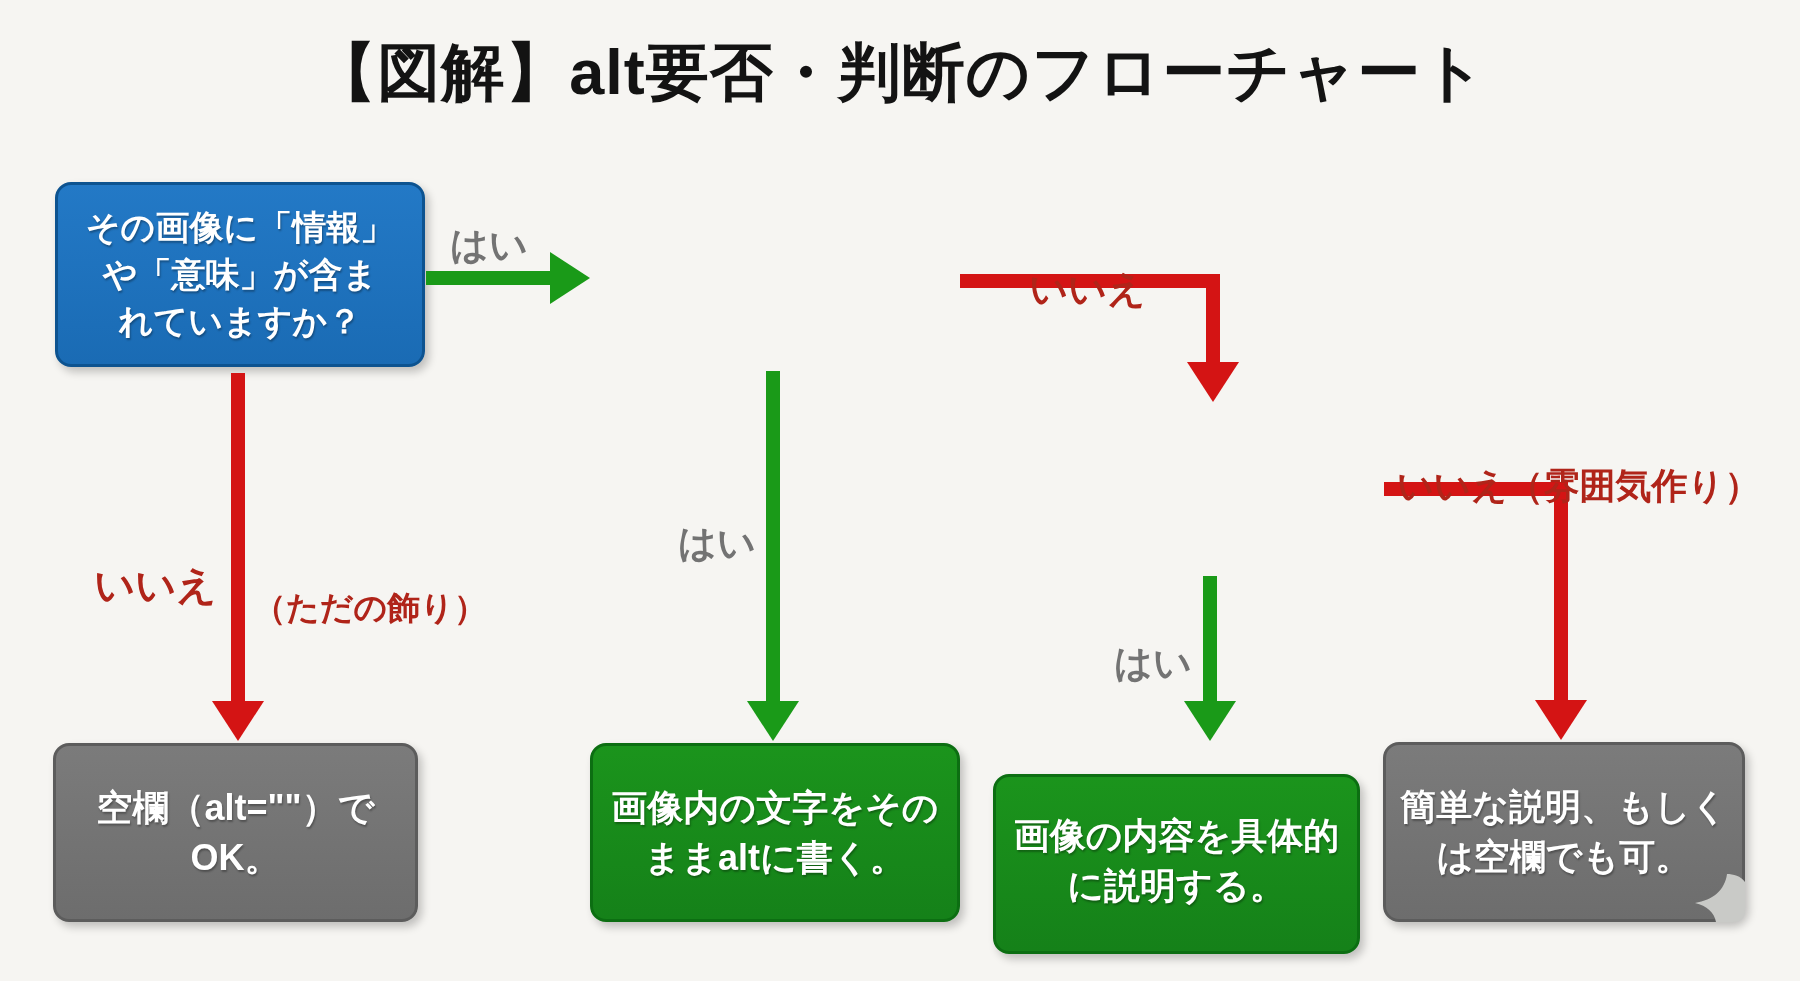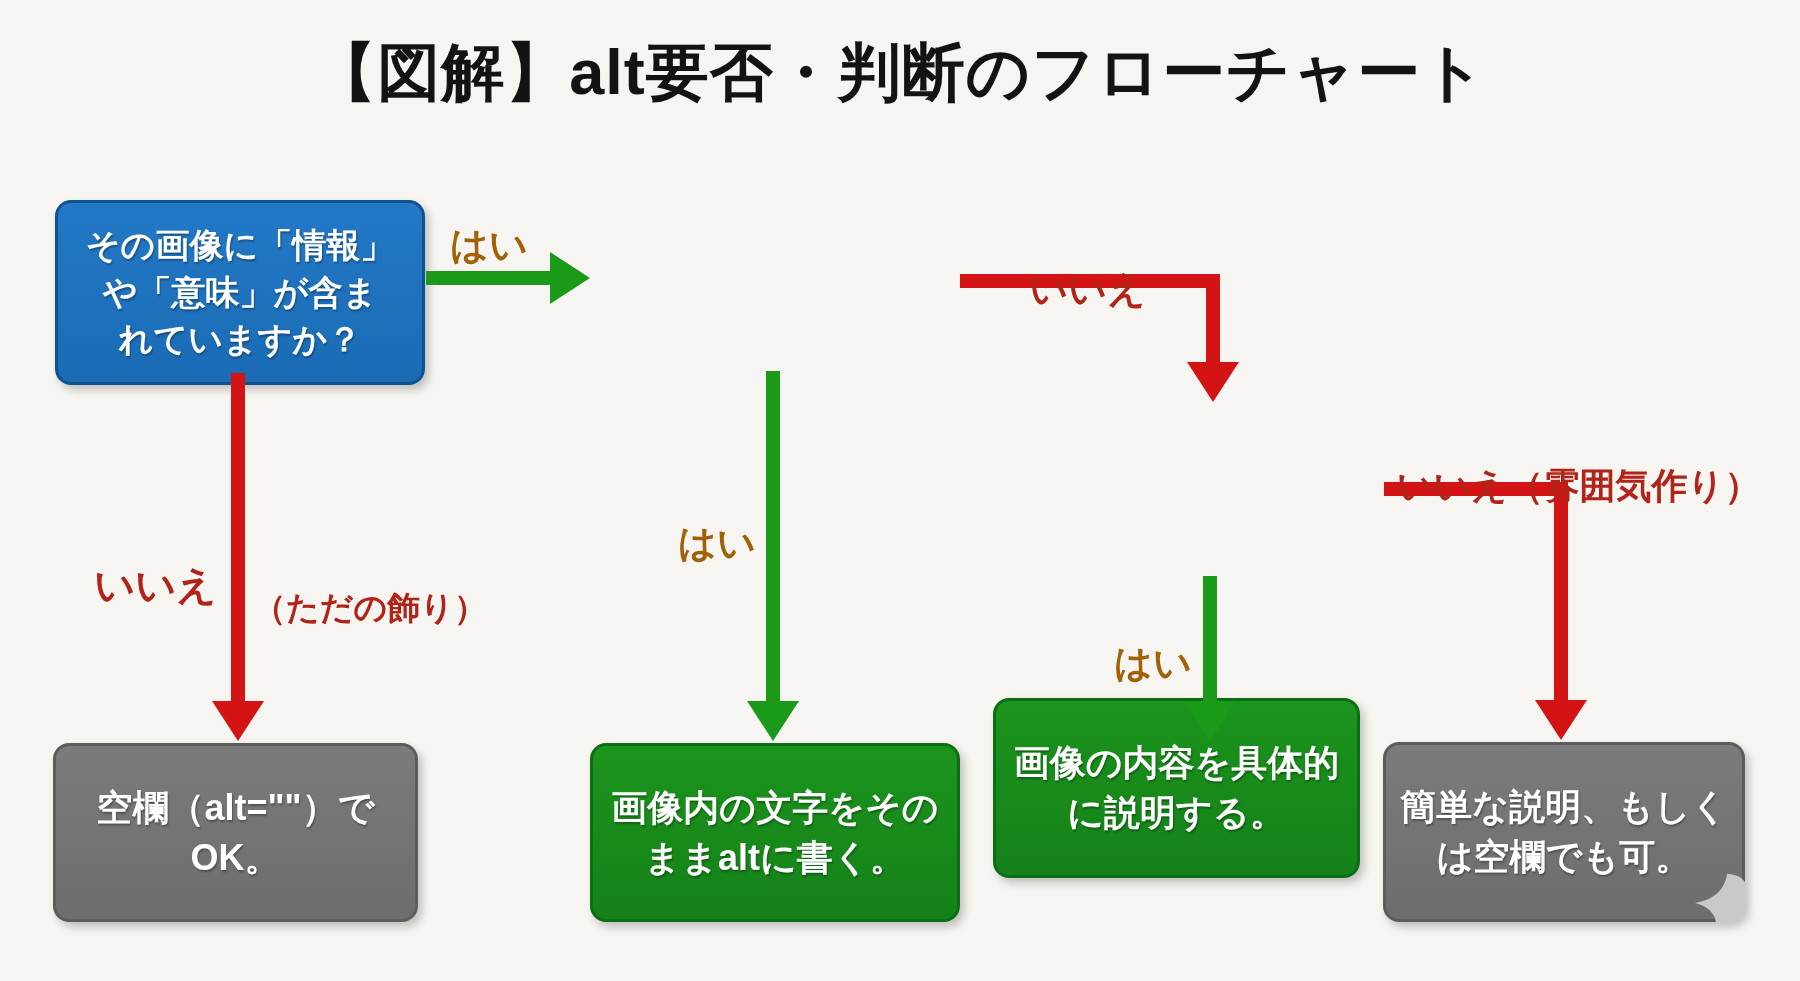--- a/index.html
+++ b/index.html
@@ -25,26 +25,26 @@
     white-space:pre-line; text-align:center; color:#ffffff;
     font-weight:bold; line-height:1.38;
     text-shadow:1px 2px 2px rgba(0,0,0,0.3);
   }
   .node.blue  { background:linear-gradient(180deg,#2379c6,#1a6bb4); border:3px solid #0d5390; }
   .node.green { background:linear-gradient(180deg,#1b941c,#158119); border:3px solid #0c6e12; }
   .node.gray  { background:linear-gradient(180deg,#7b7b7b,#6d6d6d); border:3px solid #5c5c5c; }
   .node.q .txt { font-size:34px; }
   .node.r .txt { font-size:36px; }
 
-  #q1 { left:55px;   top:200px; width:370px; height:185px;justify-content:center; }
+  #q1 { left:55px;   top:182px; width:370px; height:185px;justify-content:center; }
   #q2 { left:590px;  top:190px; width:370px; height:183px; }
   #q3 { left:1020px; top:402px; width:362px; height:176px; }
   #r1 { left:53px;   top:743px; width:365px; height:179px; }
   #r2 { left:590px;  top:743px; width:370px; height:179px; }
-  #r3 { left:993px;  top:698px; width:367px; height:180px; }
+  #r3 { left:993px;  top:774px; width:367px; height:180px;font-family:Liberation Mono, monospace; }
   #r4 { left:1383px; top:742px; width:362px; height:180px; }
 
   
   .seg { position:absolute; }
   .seg.red   { background:#d41414; }
   .seg.green { background:#1a9a18; }
   .head { position:absolute; width:0; height:0; }
   .head.right.green { border-top:26px solid transparent; border-bottom:26px solid transparent; border-left:40px solid #1a9a18; }
   .head.down.green  { border-left:26px solid transparent; border-right:26px solid transparent; border-top:40px solid #1a9a18; }
   .head.down.red    { border-left:26px solid transparent; border-right:26px solid transparent; border-top:40px solid #d41414; }
@@ -65,21 +65,21 @@
   
   #a5-line { left:1203px; top:576px; width:14px; height:127px; }
   #a5-head { left:1184px; top:701px; }
   
   #a6-h { left:1384px; top:482px; width:184px; height:14px; }
   #a6-v { left:1554px; top:482px; width:14px;  height:220px; }
   #a6-head { left:1535px; top:700px; }
 
   
   .lbl { position:absolute; font-weight:800; white-space:nowrap; }
-  .lbl.g { color:#a16207; }
+  .lbl.g { color:#737373; }
   .lbl.r { color:#b02419;margin-top:44px; }
   #l1 { left:426px;  top:220px; width:126px; text-align:center; font-size:38px; }
   #l2 { left:1000px; top:220px; width:175px; text-align:center; font-size:38px; }
   #l3a { left:60px;  top:514px; width:157px; text-align:right;  font-size:40px; }
   #l3b { left:253px; top:542px; font-size:33px; }
   #l4 { left:676px;  top:518px; width:82px; text-align:center; font-size:38px; }
   #l5 { left:1112px; top:638px; width:82px; text-align:center; font-size:38px; }
   #l6 { left:1397px; top:418px; font-size:36px; }
 
   

